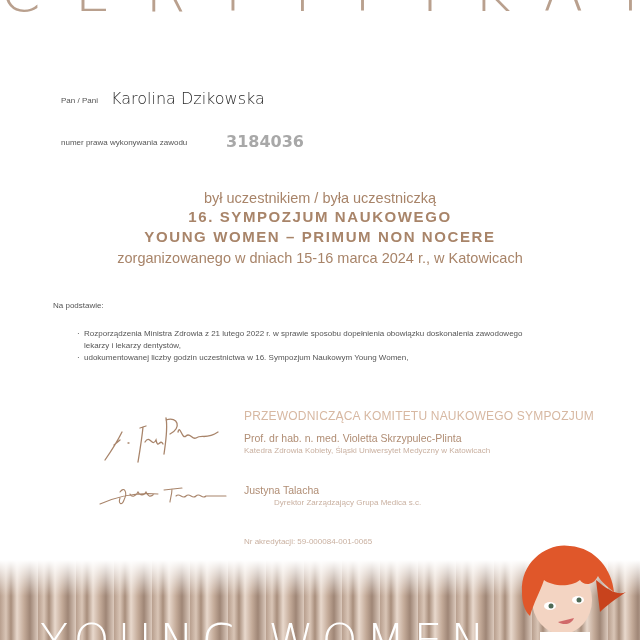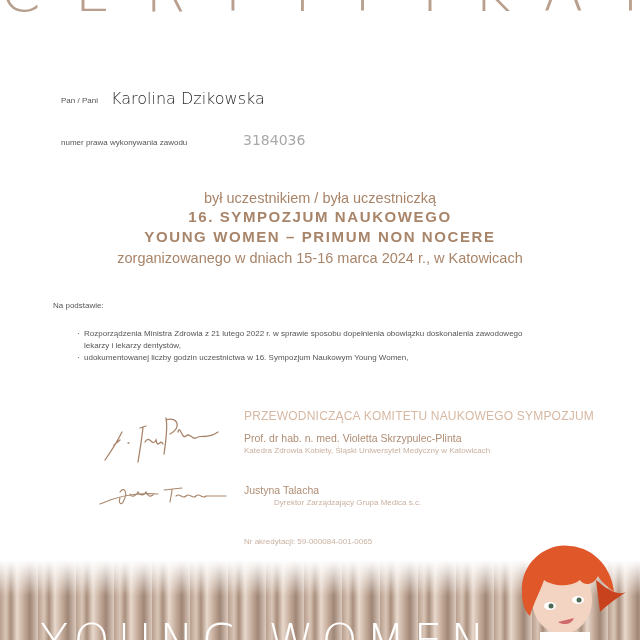--- a/index.html
+++ b/index.html
@@ -11,21 +11,21 @@
   }
   .top-title {
     position:absolute; left:0; top:-38px; width:640px; text-align:center;
     font-family:"DejaVu Sans", sans-serif; font-weight:200;
     font-size:58px; letter-spacing:34px; color:#b9a08e;
     line-height:1;
   }
   .row { position:absolute; left:53px; display:flex; align-items:baseline;margin-left:8px; }
   .lbl { font-size:8px; color:#555; }
   .name { position:absolute; left:111px; top:89px; font-size:16px; color:#2b2b2b; font-family:"DejaVu Sans", sans-serif; font-weight:300; }
-  .num { position:absolute; left:243px; top:132px; font-size:14px; color:#a8a8a8; font-family:"DejaVu Sans", sans-serif; font-weight:400; }
+  .num { position:absolute; left:226px; top:132px; font-size:16px; color:#a8a8a8; font-family:"DejaVu Sans", sans-serif; font-weight:700; }
   .center { position:absolute; left:0; width:640px; text-align:center; color:#a88469; }
   .l1 { top:190px; font-size:14.5px; }
   .l2 { top:208px; font-size:15px; font-weight:bold; letter-spacing:1.6px; }
   .l3 { top:228px; font-size:15px; font-weight:bold; letter-spacing:1.6px; }
   .l4 { top:250px; font-size:14.5px; }
   .basis { position:absolute; left:53px; top:300px; font-size:8px; line-height:12px; color:#555; }
   .basis ul { list-style:none; margin:16px; padding:0 0 0 9px; }
   .basis li { position:relative; padding-left:6px; }
   .basis li::before { content:"·"; position:absolute; left:-1px; }
   .sig-img { position:absolute; }

